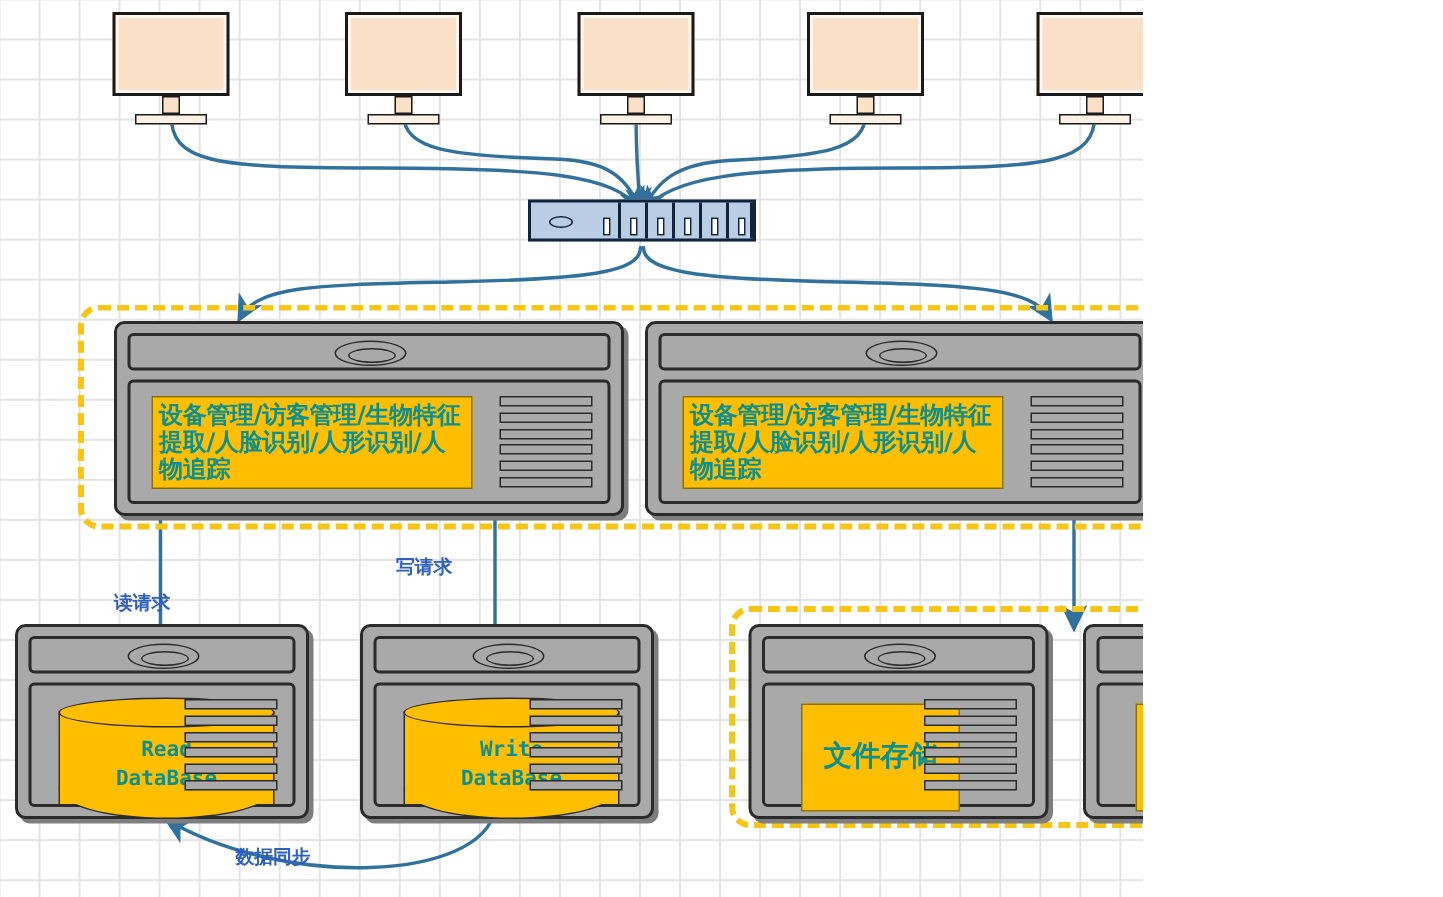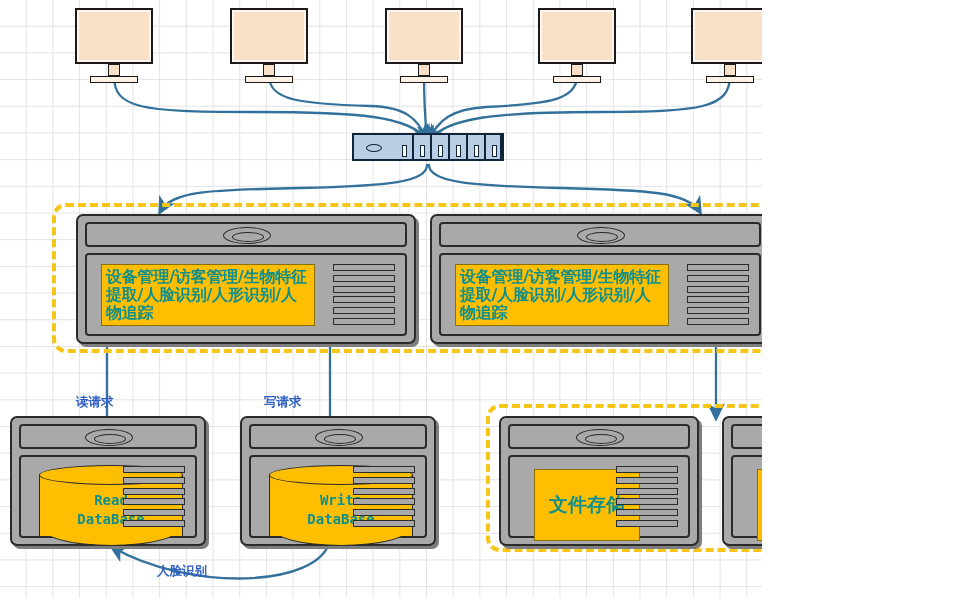--- a/index.html
+++ b/index.html
@@ -282,22 +282,22 @@
           <i></i>
           <i></i>
           <i></i>
           <i></i>
           <i></i>
       </div>
     </div>
   </div>
 
   <div class="edge-label" style="left:50px; top:394px;margin-left:26px;">读请求</div>
-  <div class="edge-label" style="left:264px; top:394px;">写请求</div>
-  <div class="edge-label" style="left:157px; top:563px;">人脸识别</div>
+  <div class="edge-label" style="left:264px; top:370px;">写请求</div>
+  <div class="edge-label" style="left:157px; top:563px;">数据同步</div>
 
   <div class="server" style="left:10px; top:416px; width:196px; height:130px;">
     <div class="srv-body"></div>
     <div class="srv-top">
       <span class="srv-dial"></span>
     </div>
     <div class="srv-panel">
       <div class="db">
         <div class="db-bottom"></div>
         <div class="db-body"></div>

